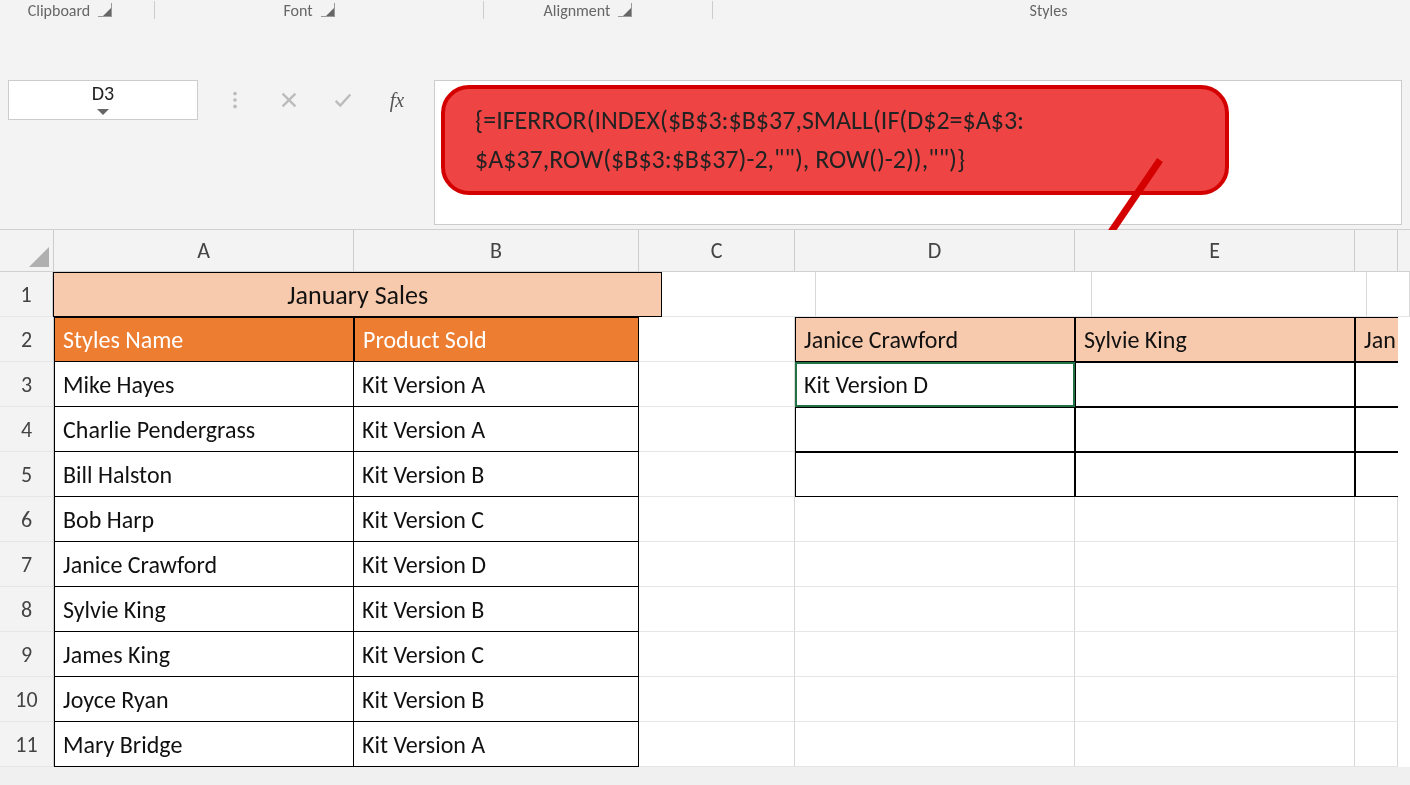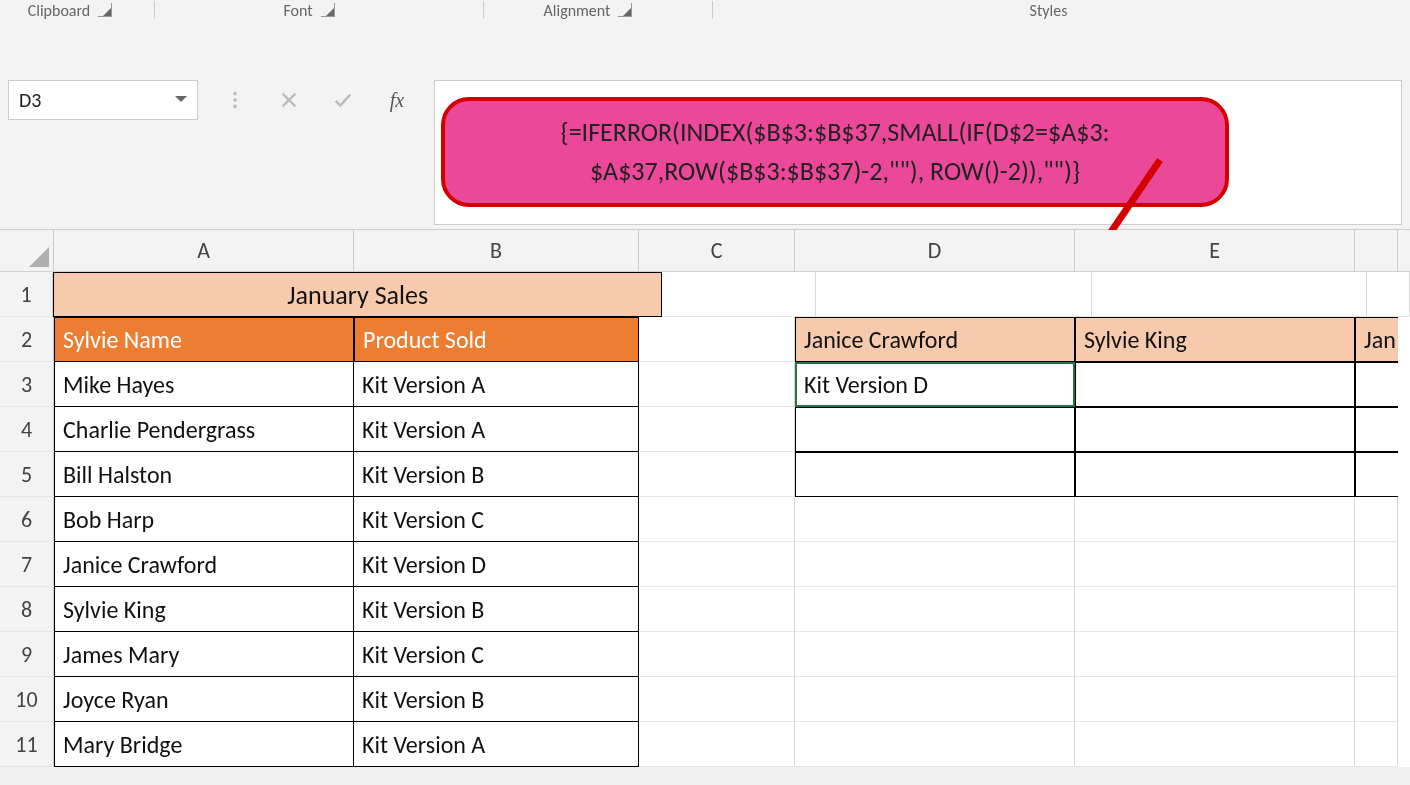--- a/index.html
+++ b/index.html
@@ -58,20 +58,21 @@
     height: 40px;
     background: #fff;
     border: 1px solid #ccc;
     display: flex;
     align-items: center;
     justify-content: space-between;
     padding: 0 10px;
     font-size: 20px;
     color: #222;
     margin-top: 36px;
+    flex-direction: column;
   }
   .name-box .dd {
     width:0; height:0; border:6px solid transparent; border-top-color:#666; margin-top:4px;
   }
   .fb-btns {
     display:flex; align-items:center; gap:28px;
     padding: 0 24px;
     margin-top:36px;
     height:40px;
   }
@@ -81,30 +82,29 @@
   .formula-input-wrap {
     flex:1;
     background:#fff;
     border:1px solid #ccc;
     margin-top:36px;
     position:relative;
     min-height: 140px;
   }
   .formula-callout {
     position:absolute;
-    top: 16px;
+    top: 4px;
     left: 6px;
     min-width: 788px;
     padding: 12px 30px;
     border: 4px solid #d40000;
     border-radius: 28px;
     font-size: 26px;
     color: #222;
-    background: #ec4899;
-    text-align:center;
+    background: #ef4444;
     line-height: 1.5;
   }
 
   
   .arrow-svg {
     position:absolute;
     top: 150px;
     left: 870px;
     pointer-events:none;
   }
@@ -263,21 +263,21 @@
       <div class="row-h">1</div>
       <div class="cell merge-title" style="width:619px;border:1px solid #000;">January Sales</div>
       <div class="cell cC"></div>
       <div class="cell cD"></div>
       <div class="cell cE"></div>
       <div class="cell cF"></div>
     </div>
 
     <div class="row">
       <div class="row-h">2</div>
-      <div class="cell cA hdr-orange" style="border:1px solid #000;">Sylvie Name</div>
+      <div class="cell cA hdr-orange" style="border:1px solid #000;">Styles Name</div>
       <div class="cell cB hdr-orange" style="border:1px solid #000;">Product Sold</div>
       <div class="cell cC"></div>
       <div class="cell cD peach" style="border:1px solid #000;">Janice Crawford</div>
       <div class="cell cE peach" style="border:1px solid #000;">Sylvie King</div>
       <div class="cell cF peach" style="border:1px solid #000;border-right:none;">Jan</div>
     </div>
 
     <div class="row">
       <div class="row-h">3</div>
       <div class="cell cA" style="border-left:1px solid #000;border-right:1px solid #000;border-bottom:1px solid #000;">Mike Hayes</div>
@@ -333,21 +333,21 @@
       <div class="cell cA" style="border-left:1px solid #000;border-right:1px solid #000;border-bottom:1px solid #000;">Sylvie King</div>
       <div class="cell cB" style="border-right:1px solid #000;border-bottom:1px solid #000;">Kit Version B</div>
       <div class="cell cC"></div>
       <div class="cell cD"></div>
       <div class="cell cE"></div>
       <div class="cell cF"></div>
     </div>
 
     <div class="row">
       <div class="row-h">9</div>
-      <div class="cell cA" style="border-left:1px solid #000;border-right:1px solid #000;border-bottom:1px solid #000;">James Mary</div>
+      <div class="cell cA" style="border-left:1px solid #000;border-right:1px solid #000;border-bottom:1px solid #000;">James King</div>
       <div class="cell cB" style="border-right:1px solid #000;border-bottom:1px solid #000;">Kit Version C</div>
       <div class="cell cC"></div>
       <div class="cell cD"></div>
       <div class="cell cE"></div>
       <div class="cell cF"></div>
     </div>
 
     <div class="row">
       <div class="row-h">10</div>
       <div class="cell cA" style="border-left:1px solid #000;border-right:1px solid #000;border-bottom:1px solid #000;">Joyce Ryan</div>

